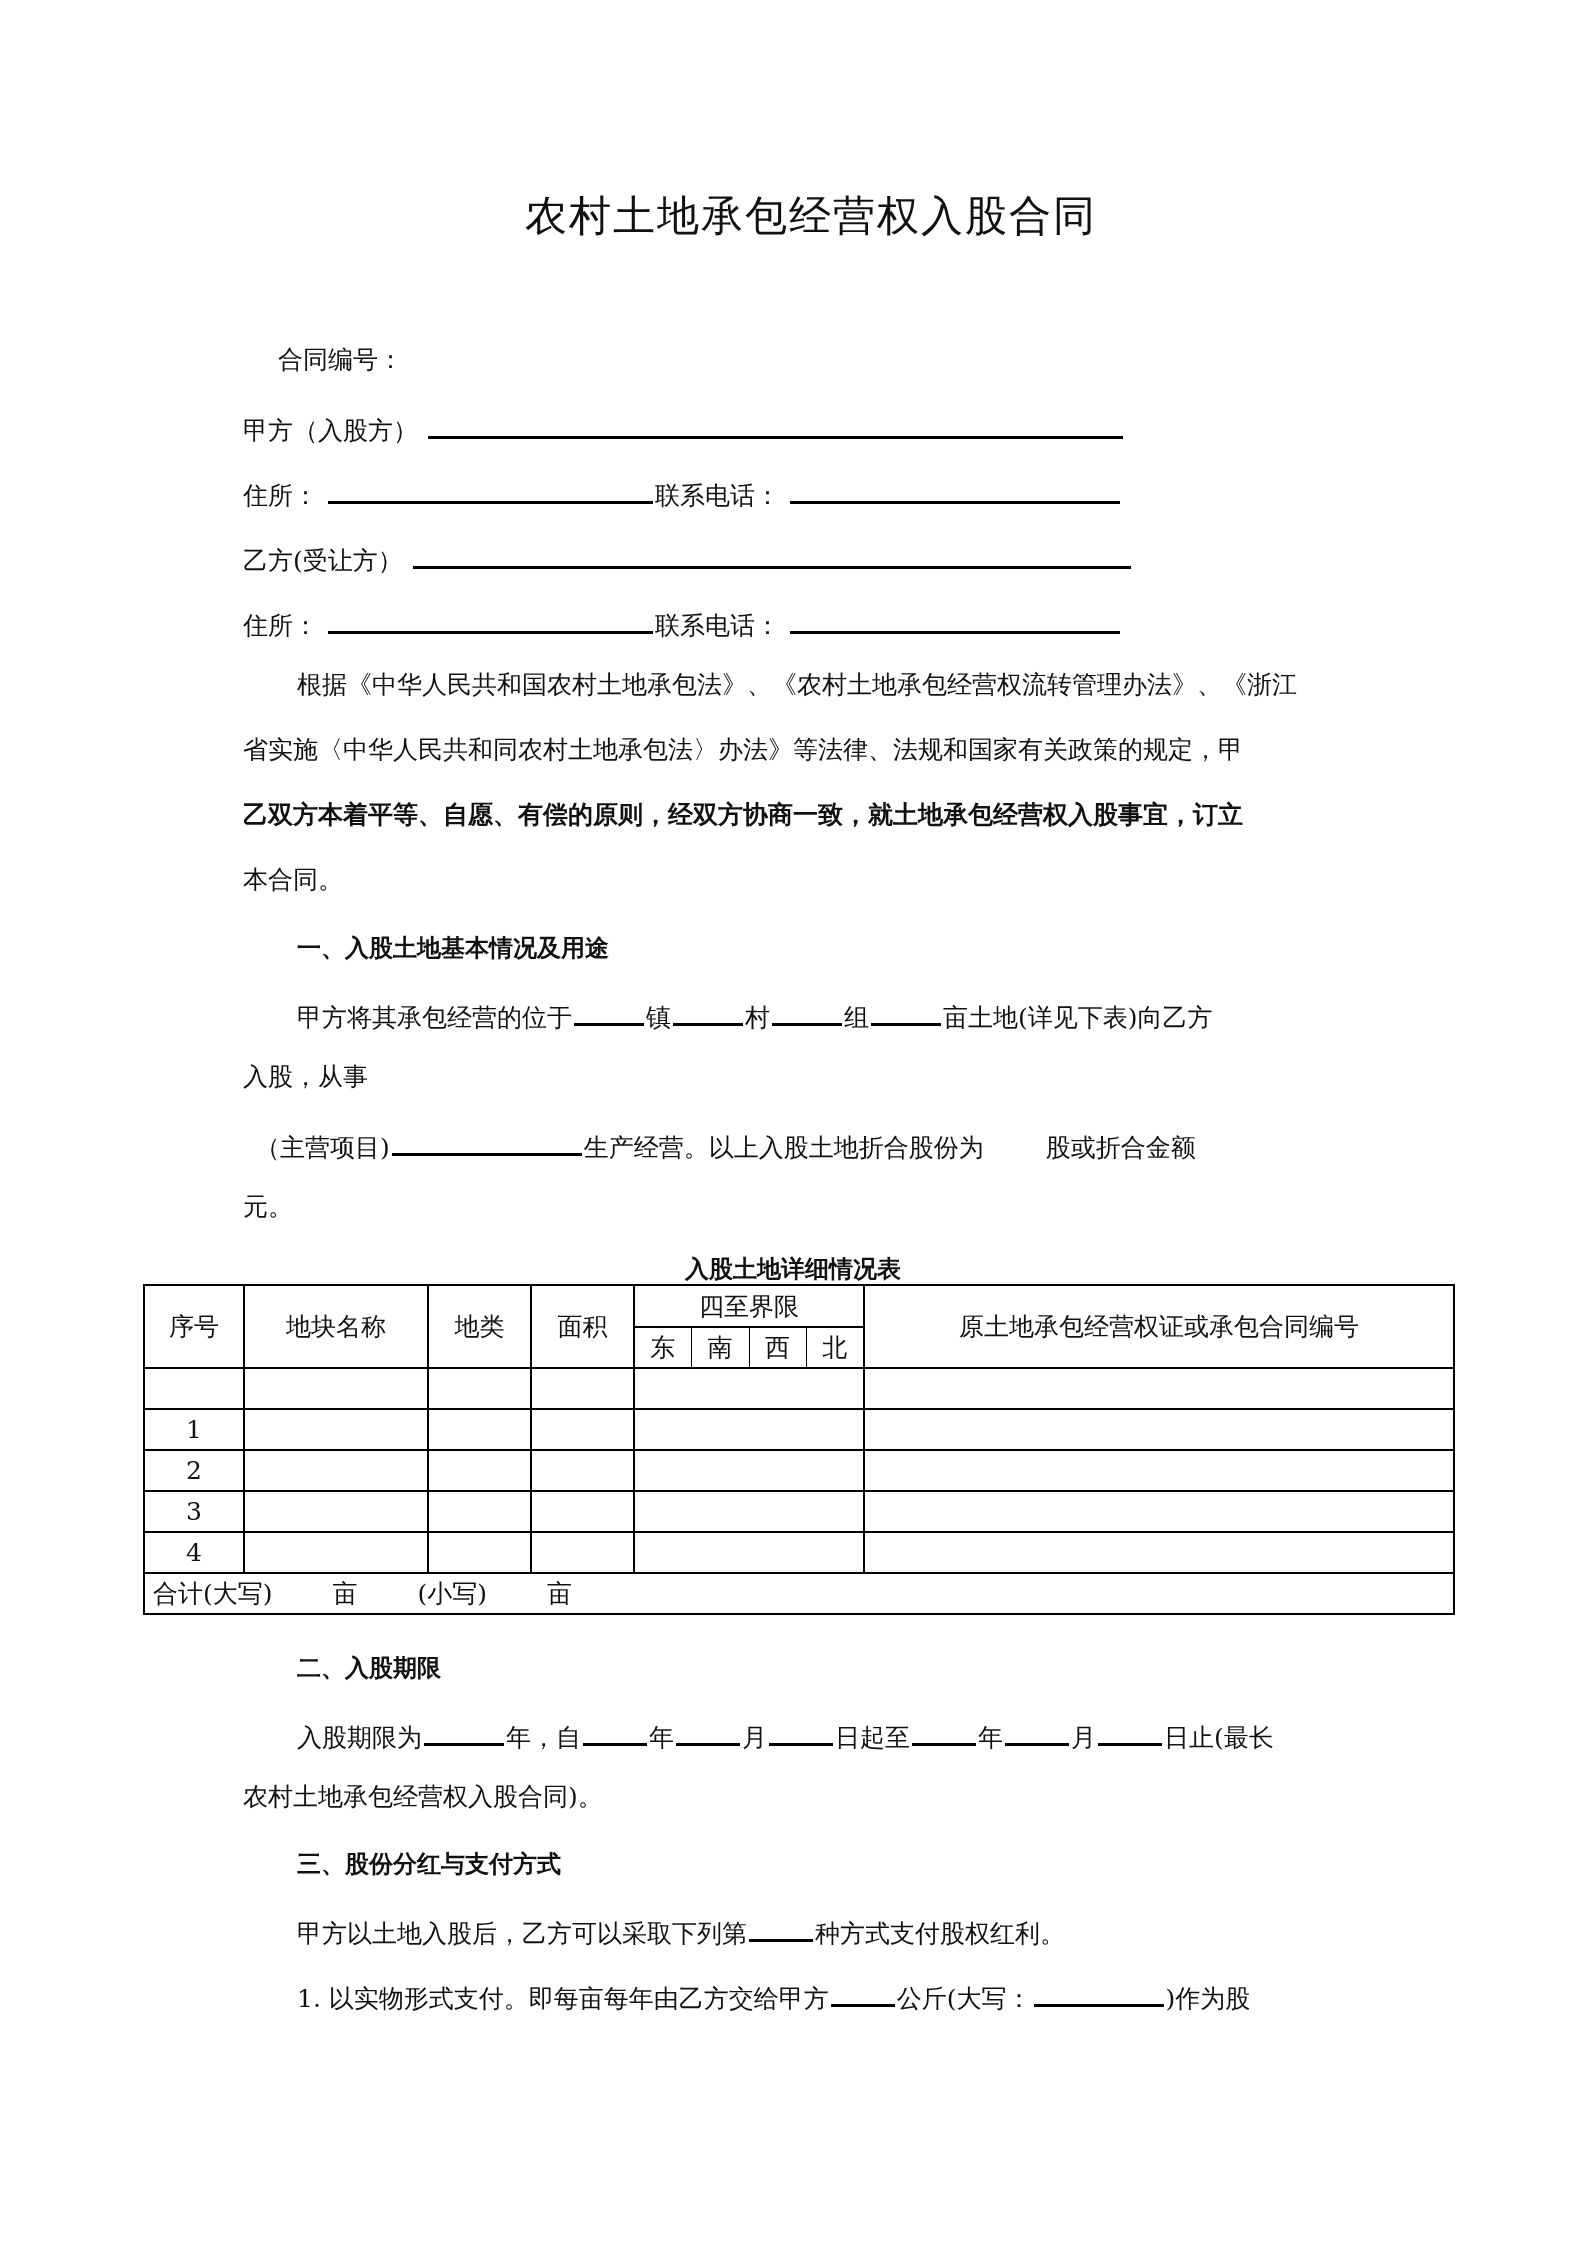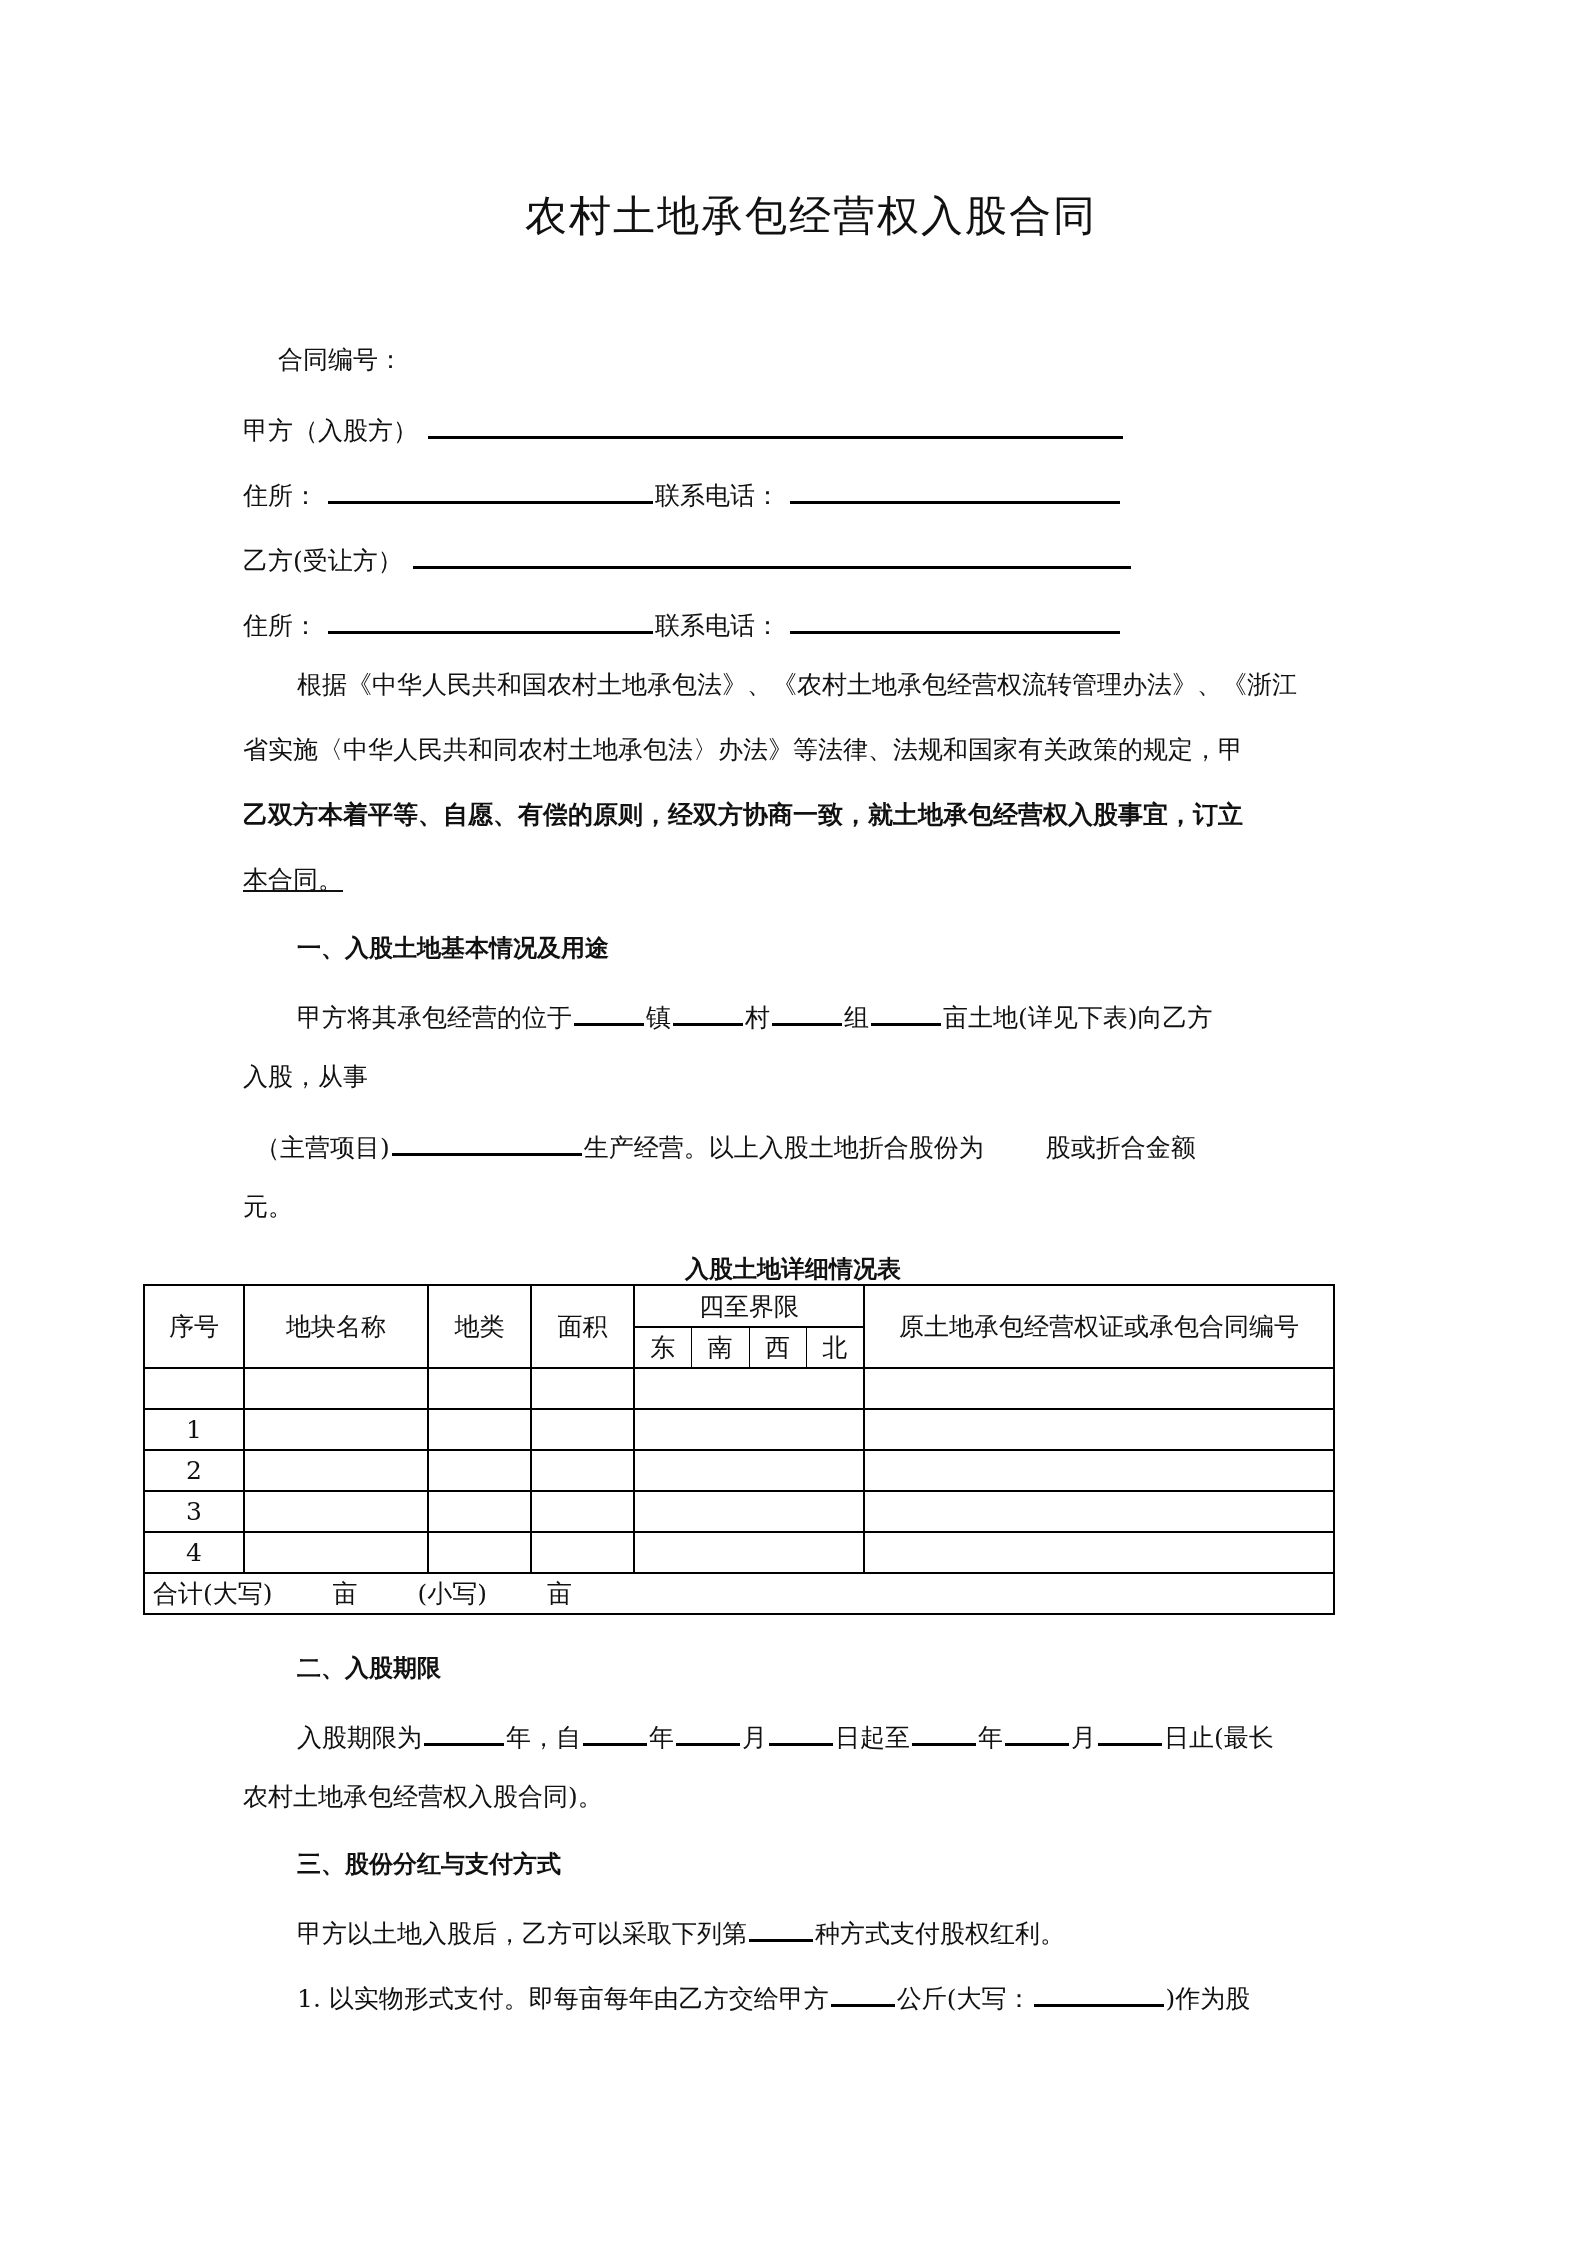--- a/index.html
+++ b/index.html
@@ -8,21 +8,21 @@
     font-family: "DejaVu Serif", "Liberation Serif", serif;
     color:#111;
   }
   .abs { position:absolute; white-space:nowrap; }
   .title { top:188px; left:0; width:1586px; text-align:center; font-size:42px; letter-spacing:2px;padding-left:18px; }
   .line { font-size:25px; line-height:30px; }
   .u { display:inline-block; border-bottom:3px solid #000; height:26px; vertical-align:baseline; margin:0 2px; }
   .bold { font-family:"DejaVu Sans", "Liberation Sans", sans-serif; font-weight:bold; font-size:24px; }
   .tbl-title { font-family:"DejaVu Sans", "Liberation Sans", sans-serif; font-weight:bold; font-size:24px; top:1253px; left:0; width:1586px; text-align:center; }
   table.detail {
-    position:absolute; left:143px; top:1284px; width:1192px;
+    position:absolute; left:143px; top:1284px; width:1312px;
     border-collapse:collapse; font-size:25px; table-layout:fixed;padding-left:42px;
   }
   table.detail td { border:2px solid #000; text-align:center; padding:0; }
   table.detail td.thin { border-left:1px solid #000; border-right:1px solid #000; }
   .row-h { height:41px; }
   .sum-cell { text-align:left !important; padding-left:8px !important; }
   .sum-cell span { margin-right:60px; }
 </style>
 </head>
 <body>
@@ -51,21 +51,21 @@
 
 <div class="abs line" style="top:605px;left:243px;">
   <span>住所：</span>
   <span class="u" style="width:325px;"></span><span>联系电话：</span>
   <span class="u" style="width:330px;"></span>
 </div>
 
 <div class="abs line" style="top:670px;left:297px;">根据《中华人民共和国农村土地承包法》、《农村土地承包经营权流转管理办法》、《浙江</div>
 <div class="abs line" style="top:735px;left:243px;">省实施〈中华人民共和同农村土地承包法〉办法》等法律、法规和国家有关政策的规定，甲</div>
 <div class="abs line" style="top:800px;left:243px;font-weight:bold;">乙双方本着平等、自愿、有偿的原则，经双方协商一致，就土地承包经营权入股事宜，订立</div>
-<div class="abs line" style="top:865px;left:243px;text-decoration:underline;">本合同。</div>
+<div class="abs line" style="top:865px;left:243px;">本合同。</div>
 
 <div class="abs bold" style="top:932px;left:297px;">一、入股土地基本情况及用途</div>
 
 <div class="abs line" style="top:997px;left:297px;">
   <span>甲方将其承包经营的位于</span><span class="u" style="width:70px;"></span><span>镇</span><span class="u" style="width:70px;"></span><span>村</span><span class="u" style="width:70px;"></span><span>组</span><span class="u" style="width:70px;"></span><span>亩土地(详见下表)向乙方</span>
 </div>
 <div class="abs line" style="top:1062px;left:243px;">入股，从事</div>
 <div class="abs line" style="top:1127px;left:255px;">
   <span>（主营项目)</span><span class="u" style="width:190px;"></span><span>生产经营。以上入股土地折合股份为</span><span style="display:inline-block;width:62px;"></span><span>股或折合金额</span>
 </div>

